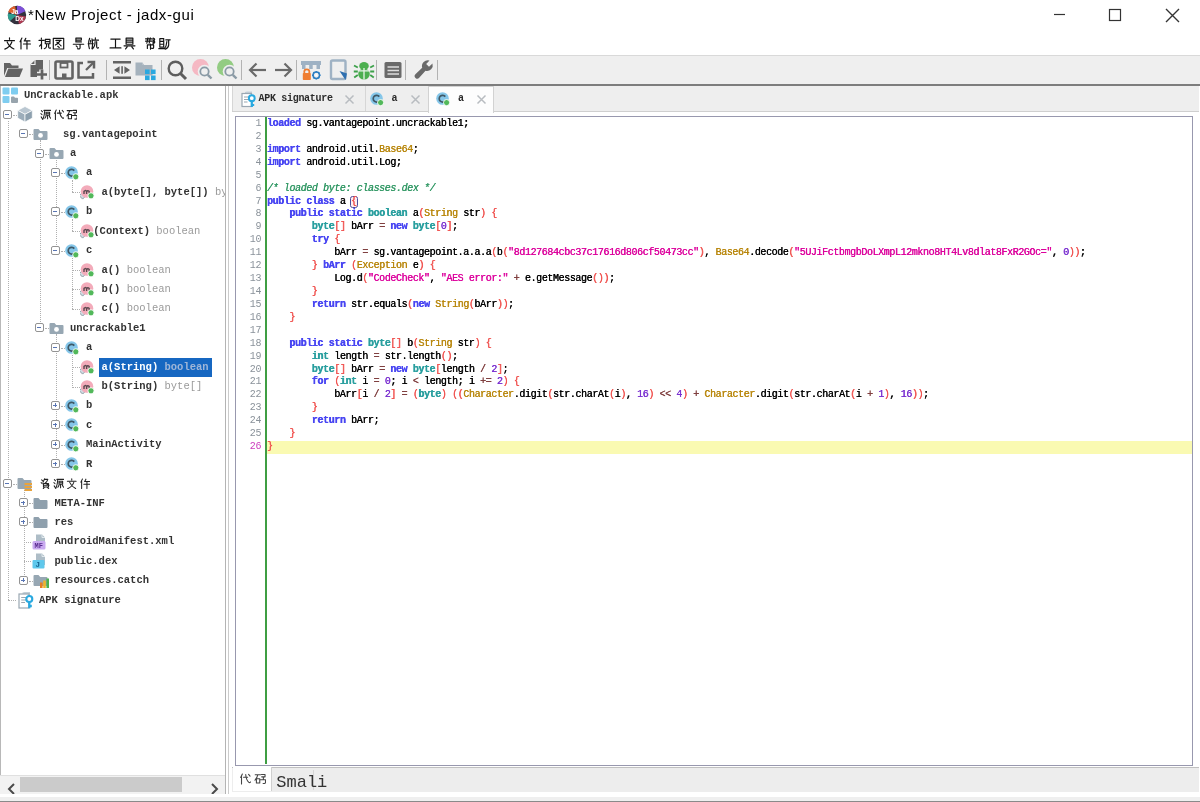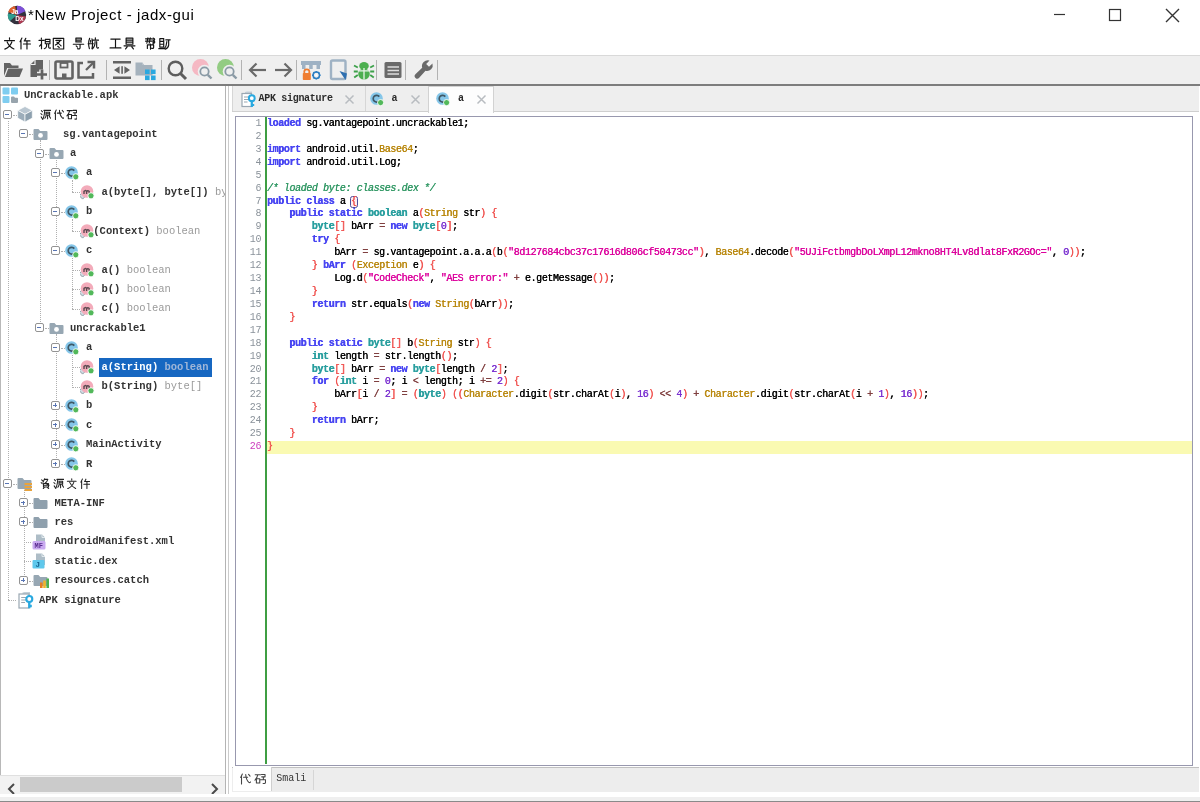--- a/index.html
+++ b/index.html
@@ -546,21 +546,21 @@
         <rect x="0.5" y="7" width="13" height="8.5" rx="1.5" fill="#c9aaf0"></rect>
         <text x="2.5" y="13.6" font-family="Liberation Mono" font-size="7" font-weight="bold" fill="#5a2d91">MF</text>
       </svg>
       <div class="trow" style="left:54.5px;top:446.4px">AndroidManifest.xml</div>
       <svg class="abs" style="left:32px;top:467.28000000000003px;z-index:2" width="15" height="16" viewBox="0 0 15 16">
         <path d="M4 0.5 H10 L13 3.5 V12 H4 Z" fill="#aebdc7"></path>
         <path d="M10 0.5 V3.5 H13" fill="none" stroke="#e8eef2" stroke-width="0.9"></path>
         <rect x="0.5" y="7" width="12" height="8.5" rx="1" fill="#5fc8ec"></rect>
         <text x="3.5" y="13.8" font-family="Liberation Mono" font-size="7.5" font-weight="bold" fill="#14608c">J</text>
       </svg>
-      <div class="trow" style="left:54.5px;top:465.8px">static.dex</div>
+      <div class="trow" style="left:54.5px;top:465.8px">public.dex</div>
       <div class="exp" style="left:18.5px;top:489.7px">
         <i class="h"></i>
         <i class="v"></i>
       </div>
       <svg class="abs" style="left:33px;top:487.20000000000005px;z-index:2" width="17" height="16" viewBox="0 0 17 16">
         <path d="M0.5 3 Q0.5 2 1.5 2 H5.5 L7.2 4 H13.5 Q14.5 4 14.5 5 V12 Q14.5 13 13.5 13 H1.5 Q0.5 13 0.5 12 Z" fill="#97a7b3"></path>
         <rect x="7" y="9.5" width="2.6" height="5.5" fill="#e67e22"></rect>
         <rect x="10.2" y="7.5" width="2.6" height="7.5" fill="#f0b429"></rect>
         <rect x="13.4" y="5.5" width="2.6" height="9.5" fill="#4caf50"></rect>
       </svg>
@@ -607,16 +607,16 @@
     </div>
     <div class="abs" style="left:231.5px;top:766.5px;width:967px;height:25px;background:#ededed;border-top:1px solid #c0c0c0"></div>
     <div class="abs" style="left:233px;top:766.5px;width:38.5px;height:24.5px;background:#fff;border-right:1px solid #cfcfcf"></div>
     <div class="abs" style="left:272px;top:769.5px;width:42px;height:20.5px;background:#ececec;border-right:1px solid #d6d6d6"></div>
     <svg class="abs" style="left:239.0px;top:773px;color:#444" width="12" height="12" viewBox="0 0 100 100">
       <use href="#g_dai"></use>
     </svg>
     <svg class="abs" style="left:253.5px;top:773px;color:#444" width="12" height="12" viewBox="0 0 100 100">
       <use href="#g_ma"></use>
     </svg>
-    <div class="abs" style="left:276.3px;top:773px;font-family:'Liberation Mono',monospace;font-size:10px;color:#333">Smali</div>
+    <div class="abs" style="left:276.3px;top:773px;font-family:'Liberation Mono',monospace;font-size:17px;color:#333">Smali</div>
     <div class="abs" style="left:0;top:794px;width:1200px;height:3px;background:#fff"></div>
     <div class="abs" style="left:0;top:797px;width:1200px;height:3.5px;background:#efefef"></div>
     <div class="abs" style="left:0;top:800.5px;width:1200px;height:1.5px;background:#8a8a8a"></div>
   </div>
 </body></html>

